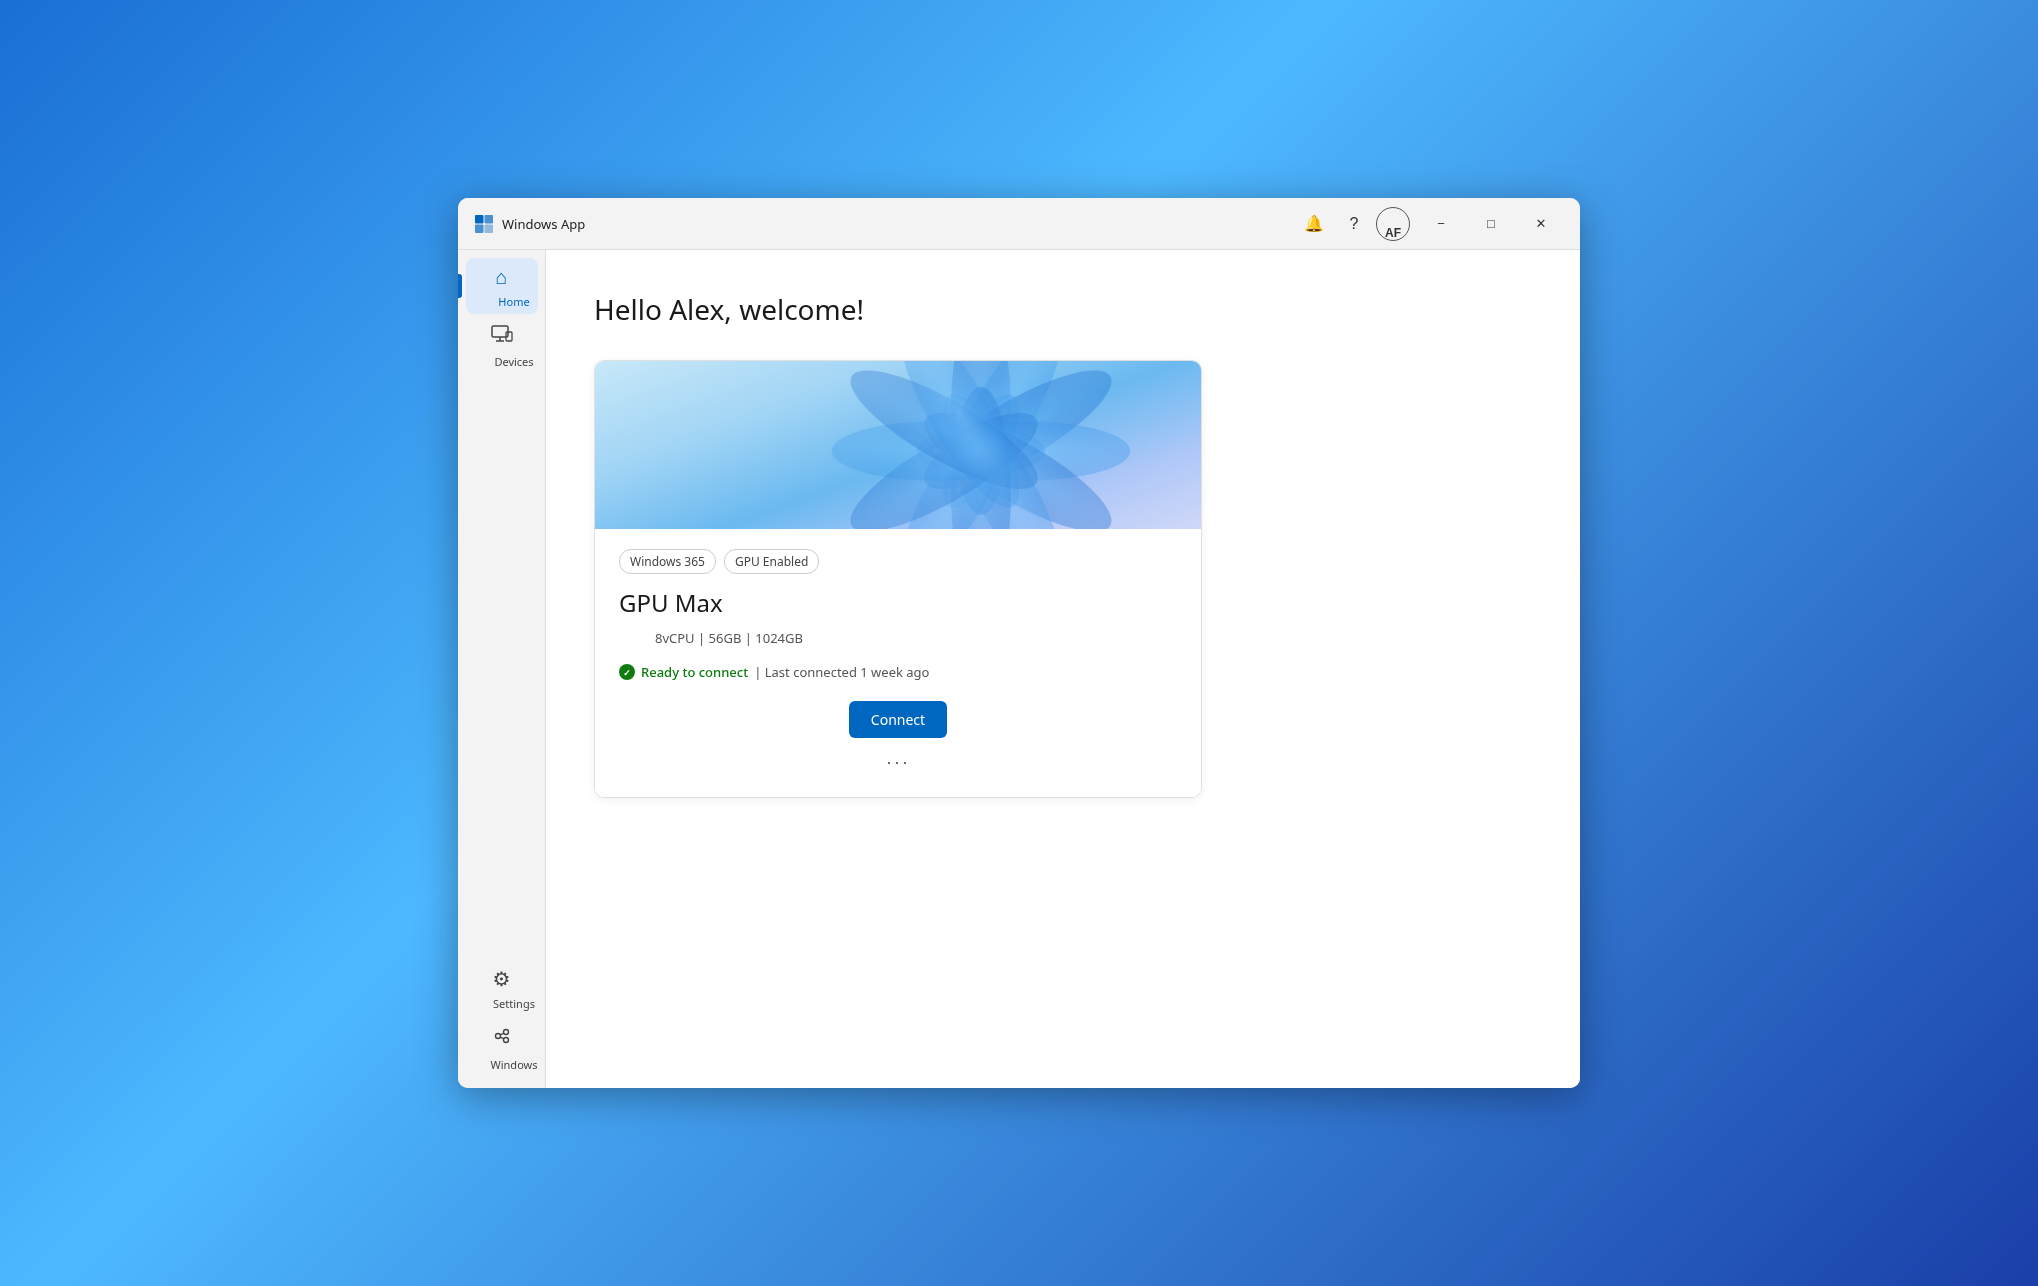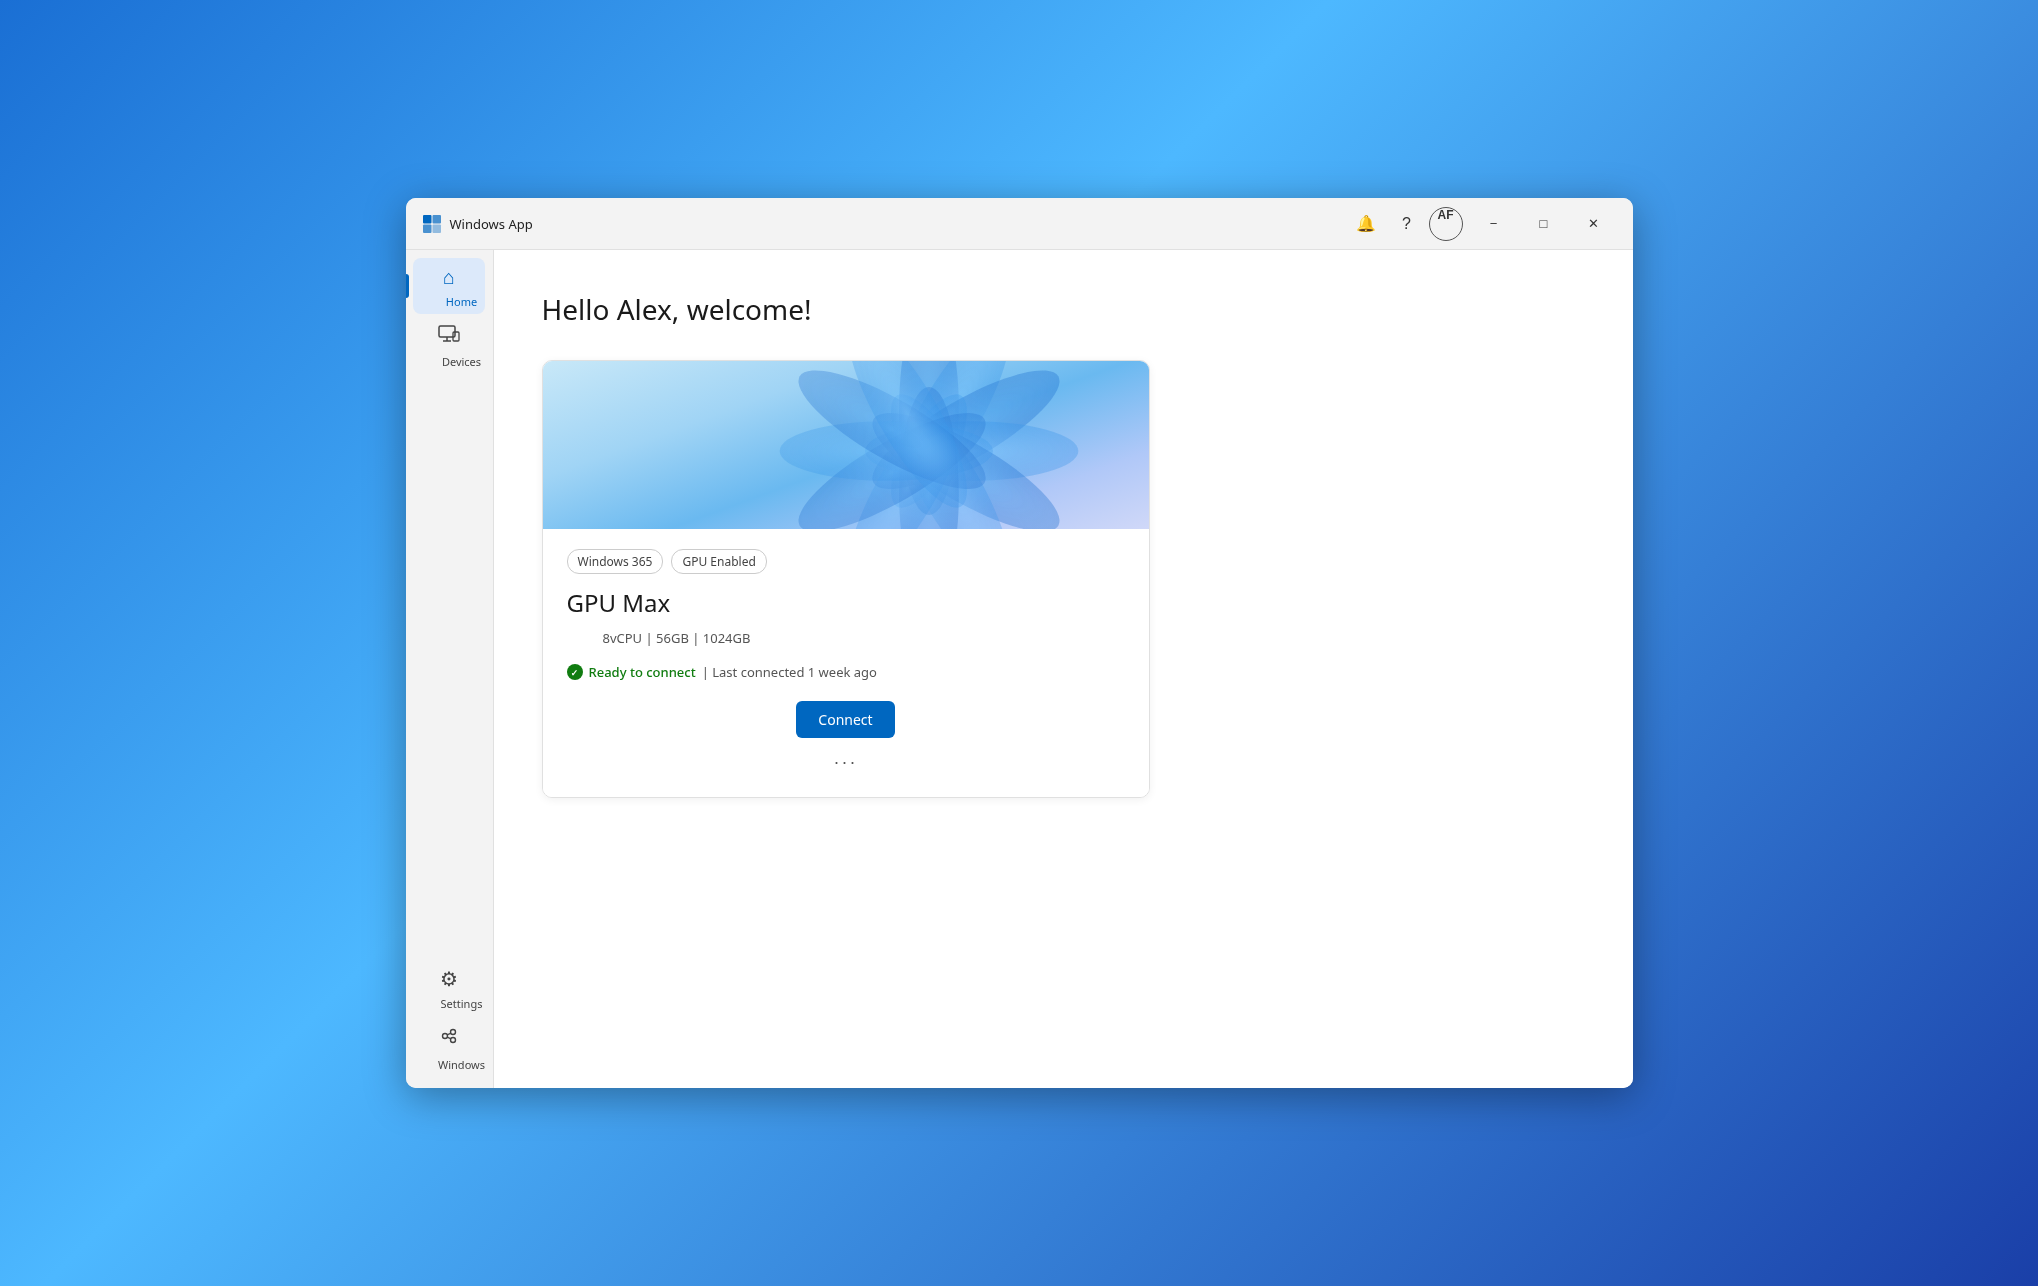--- a/index.html
+++ b/index.html
@@ -8,21 +8,21 @@
       font-family: 'Segoe UI', system-ui, sans-serif;
       background: linear-gradient(135deg, #1a6fd4 0%, #4db8ff 40%, #1a3fa8 100%);
       width: 2038px;
       height: 1286px;
       display: flex;
       align-items: center;
       justify-content: center;
     }
 
     .app-window {
-      width: 1227px;
+      width: 1122px;
       height: 890px;
       background: #f3f3f3;
       border-radius: 10px;
       box-shadow: 0 8px 40px rgba(0,0,0,0.35);
       display: flex;
       flex-direction: column;
       overflow: hidden;
     }
 
     
@@ -75,21 +75,21 @@
     }
 
     .avatar-btn {
       width: 34px;
       height: 34px;
       border-radius: 50%;
       border: 1.5px solid #555;
       background: transparent;
       cursor: pointer;
       display: flex;
-      align-items: flex-start;
+      align-items: flex-end;
       justify-content: center;
       font-size: 12px;
       font-weight: 600;
       color: #333;
       margin-right: 4px;
     }
 
     .window-control {
       width: 46px;
       height: 36px;

